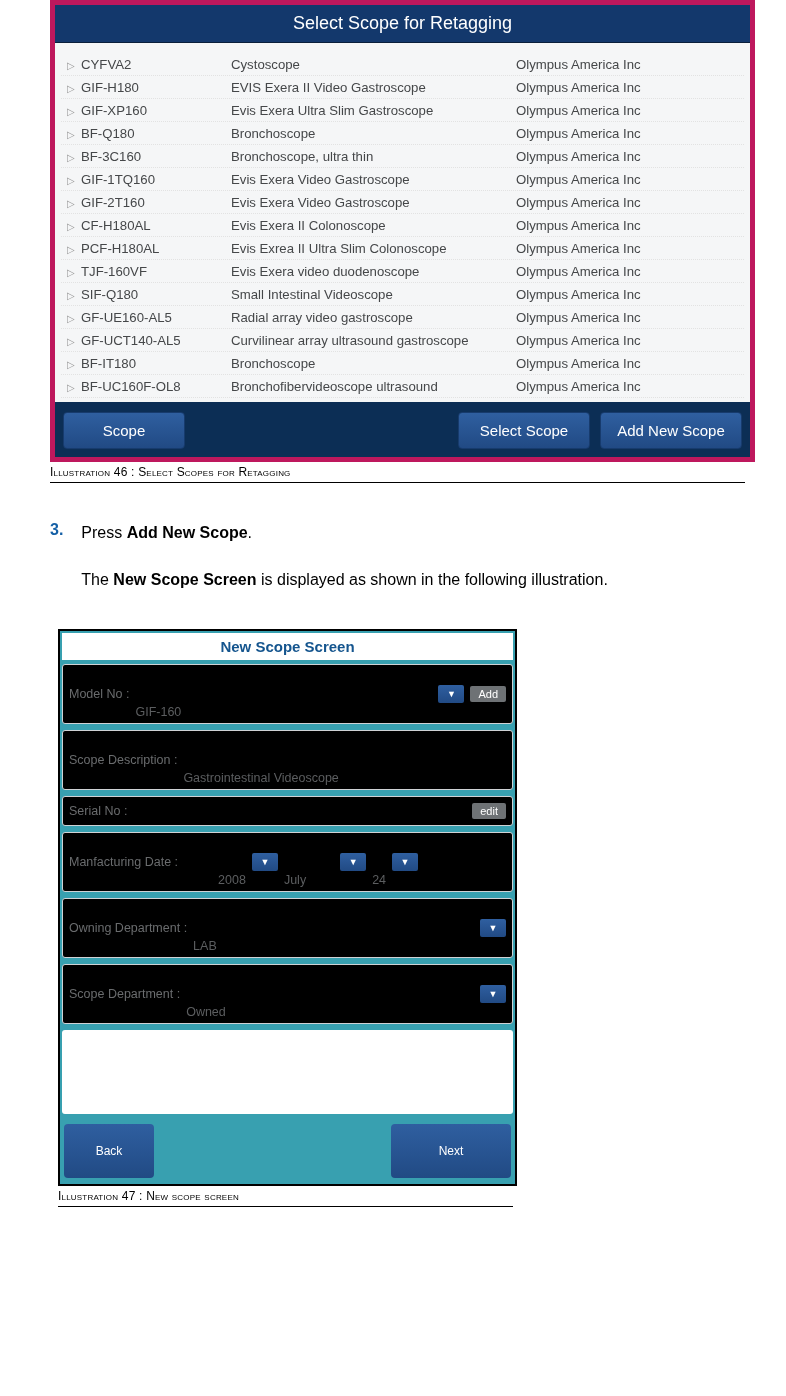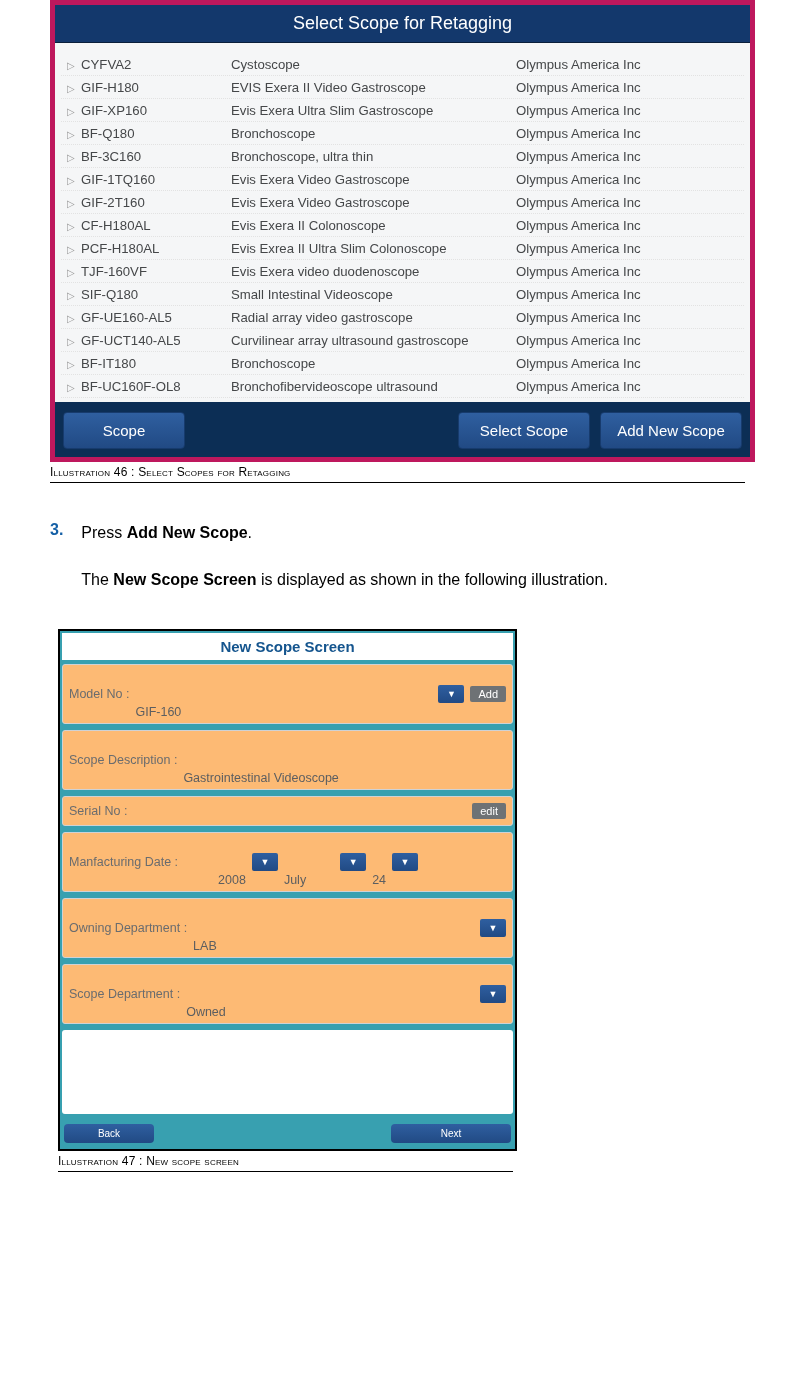--- a/index.html
+++ b/index.html
@@ -130,21 +130,21 @@
     background: #fff;
     font-size: 15px;
     padding: 5px 0;
     margin: 2px;
   }
   .modal47-body {
     background: #38a0b0;
     padding: 2px;
   }
   .field47 {
-    background: #fdba74;
+    background: #000000;
     border: 1px solid #cfd2d5;
     border-radius: 3px;
     display: flex;
     align-items: center;
     font-size: 12.5px;
     color: #6a6c6e;
     padding: 4px 6px;
     margin-bottom: 6px;
     min-height: 20px;
     gap: 6px;
@@ -175,22 +175,22 @@
   }
   .modal47-footer{
     display:flex;
     padding:6px 4px 6px 4px;
     gap:10px;
   }
   .btn47 {
     background: linear-gradient(#2f5fa0,#214a84);
     color:#fff;
     border-radius:4px;
-    font-size:10px;
-    padding:4px 0;
+    font-size:12px;
+    padding:20px 0;
     text-align:center;
   }
   .btn47-back{width:90px;}
   .btn47-next{width:120px; margin-left:auto;}
 
   
   .pagefoot {
     display:flex;
     justify-content:flex-end;
     font-size:16px;

